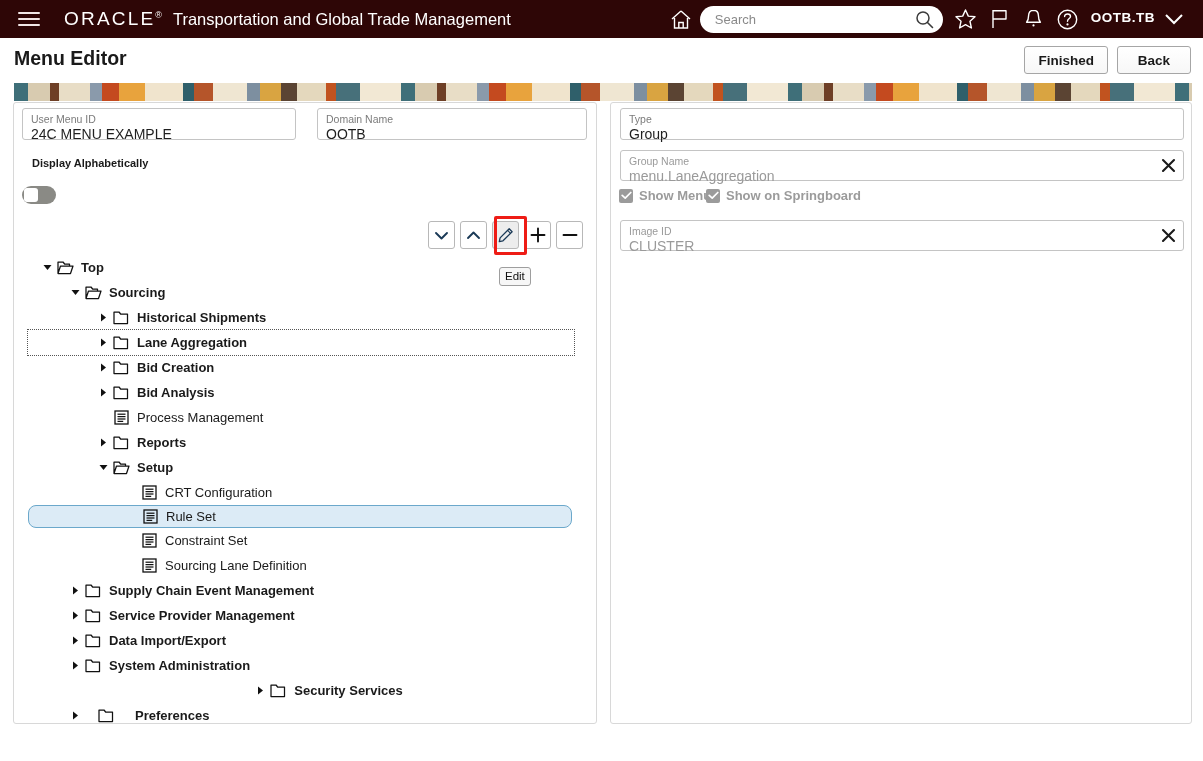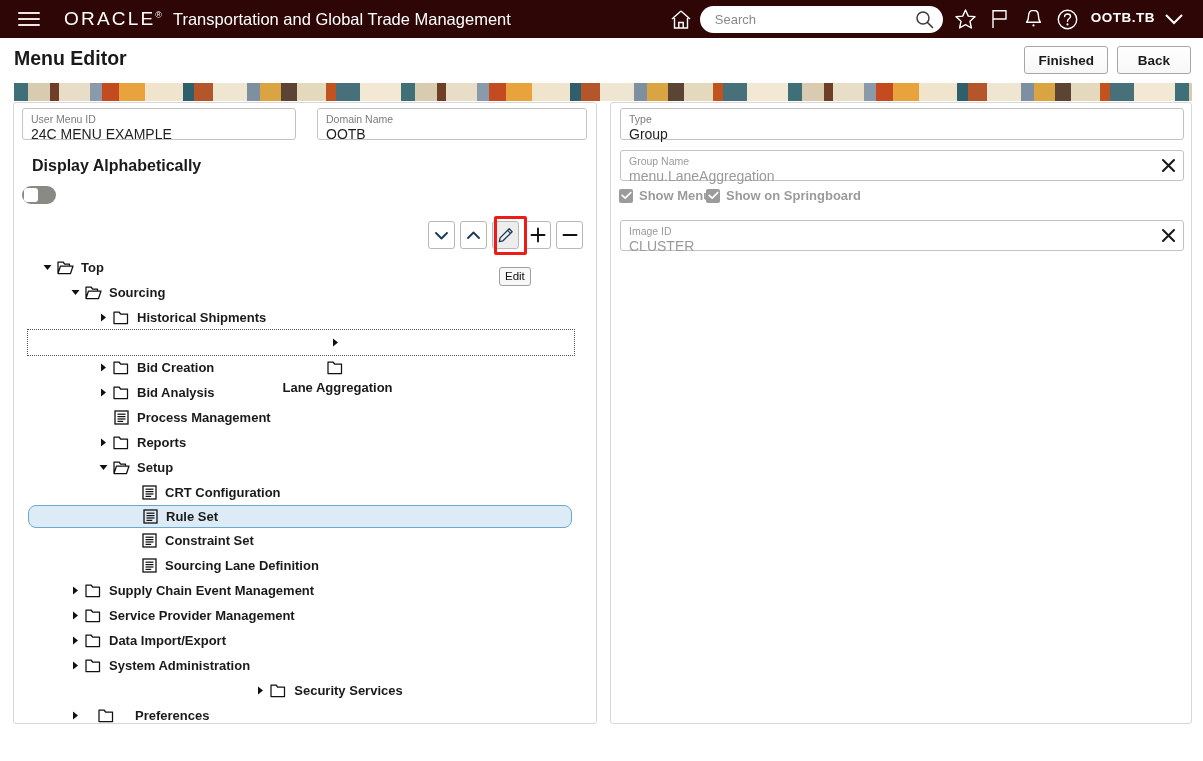--- a/index.html
+++ b/index.html
@@ -116,21 +116,21 @@
   .field.readonly .fvalue { color: #9a9a9a; }
   .field.readonly .flabel { color: #9a9a9a; }
 
   .clear-x {
     position: absolute; width: 22px; height: 22px; cursor: pointer;
     display: flex; align-items: center; justify-content: center;
   }
 
   
   .toggle-label {
-    position: absolute; font-size: 16px; font-weight: bold; color: #1a1a1a; padding-left: 10px;
+    position: absolute; font-size: 11px; font-weight: bold; color: #1a1a1a; padding-left: 10px;
   }
   .toggle {
     position: absolute; width: 34px; height: 18px; border-radius: 9px;
     background: #8a8a85; cursor: pointer;
   }
   .toggle .knob {
     position: absolute; left: 2px; top: 2px; width: 14px; height: 14px;
     border-radius: 3px; background: #ffffff;
   }
 
@@ -164,21 +164,21 @@
     cursor: pointer; flex: 0 0 auto;
   }
   .tree-row .twisty.empty { cursor: default; }
   .tree-row .ticon {
     width: 21px; height: 25px; display: flex; align-items: center; justify-content: center;
     flex: 0 0 auto;
   }
   .tree-row .tlabel {
     font-size: 13px; color: #1a1a1a; font-weight: bold; margin-left: 5px;
   }
-  .tree-row.doc .tlabel { font-weight: bold; text-align: center; }
+  .tree-row.doc .tlabel { font-weight: normal; text-align: center; }
   .tree-row.focused {
     outline: 1px dotted #555; width: 546px;
   }
   .tree-row.selected {
     background: #dcebf6; border: 1px solid #6ba8cb; border-radius: 8px;
     width: 544px; height: 23px;
   }
 
   
   .cb-row { position: absolute; display: flex; align-items: center; }
@@ -400,21 +400,21 @@
           <path d="M2 0.5 L7 4.5 L2 8.5 Z" fill="#111"></path>
         </svg>
       </span>
       <span class="ticon">
         <svg width="17" height="15" viewBox="0 0 17 15">
           <path d="M1 13.5 V2 H6 L7.6 4 H14.5 V13.5 Z" fill="none" stroke="#111" stroke-width="1.25" stroke-linejoin="round"></path>
         </svg>
       </span>
       <span class="tlabel">Historical Shipments</span>
     </div>
-    <div class="tree-row focused" style="padding-left: 68px; flex-direction: column;">
+    <div class="tree-row focused" style="padding-left: 68px;">
       <span class="twisty">
         <svg width="9" height="9" viewBox="0 0 9 9">
           <path d="M2 0.5 L7 4.5 L2 8.5 Z" fill="#111"></path>
         </svg>
       </span>
       <span class="ticon">
         <svg width="17" height="15" viewBox="0 0 17 15">
           <path d="M1 13.5 V2 H6 L7.6 4 H14.5 V13.5 Z" fill="none" stroke="#111" stroke-width="1.25" stroke-linejoin="round"></path>
         </svg>
       </span>

